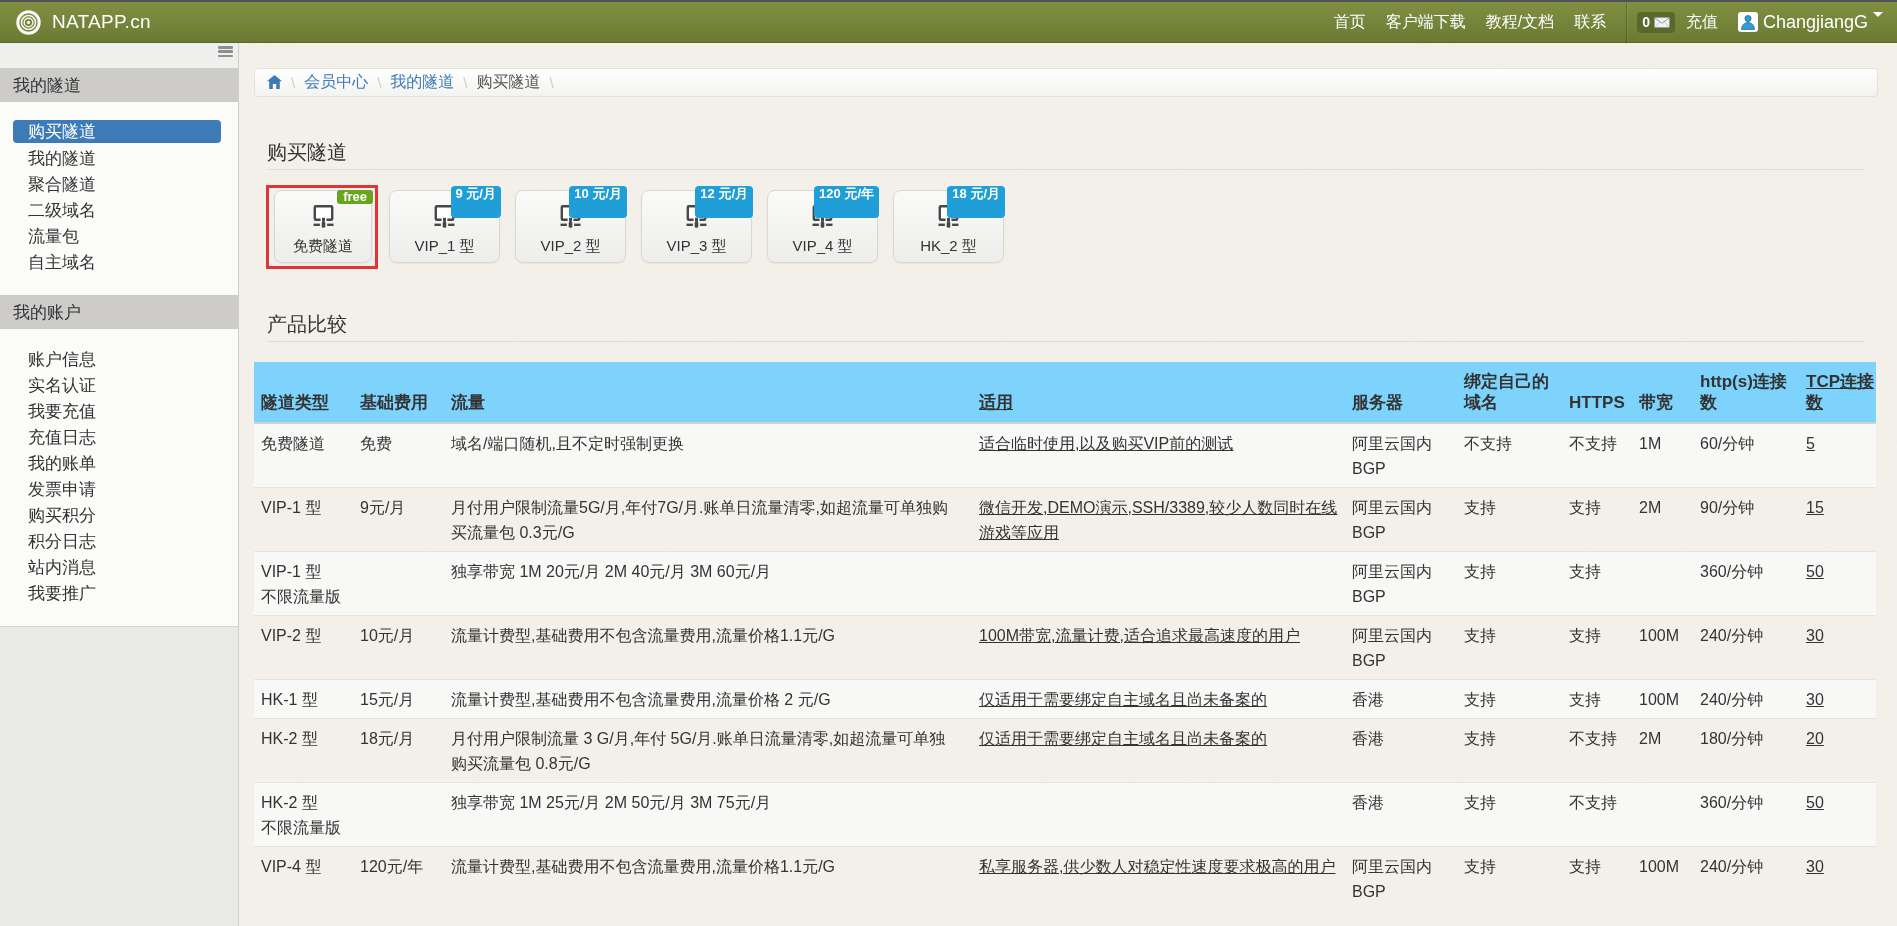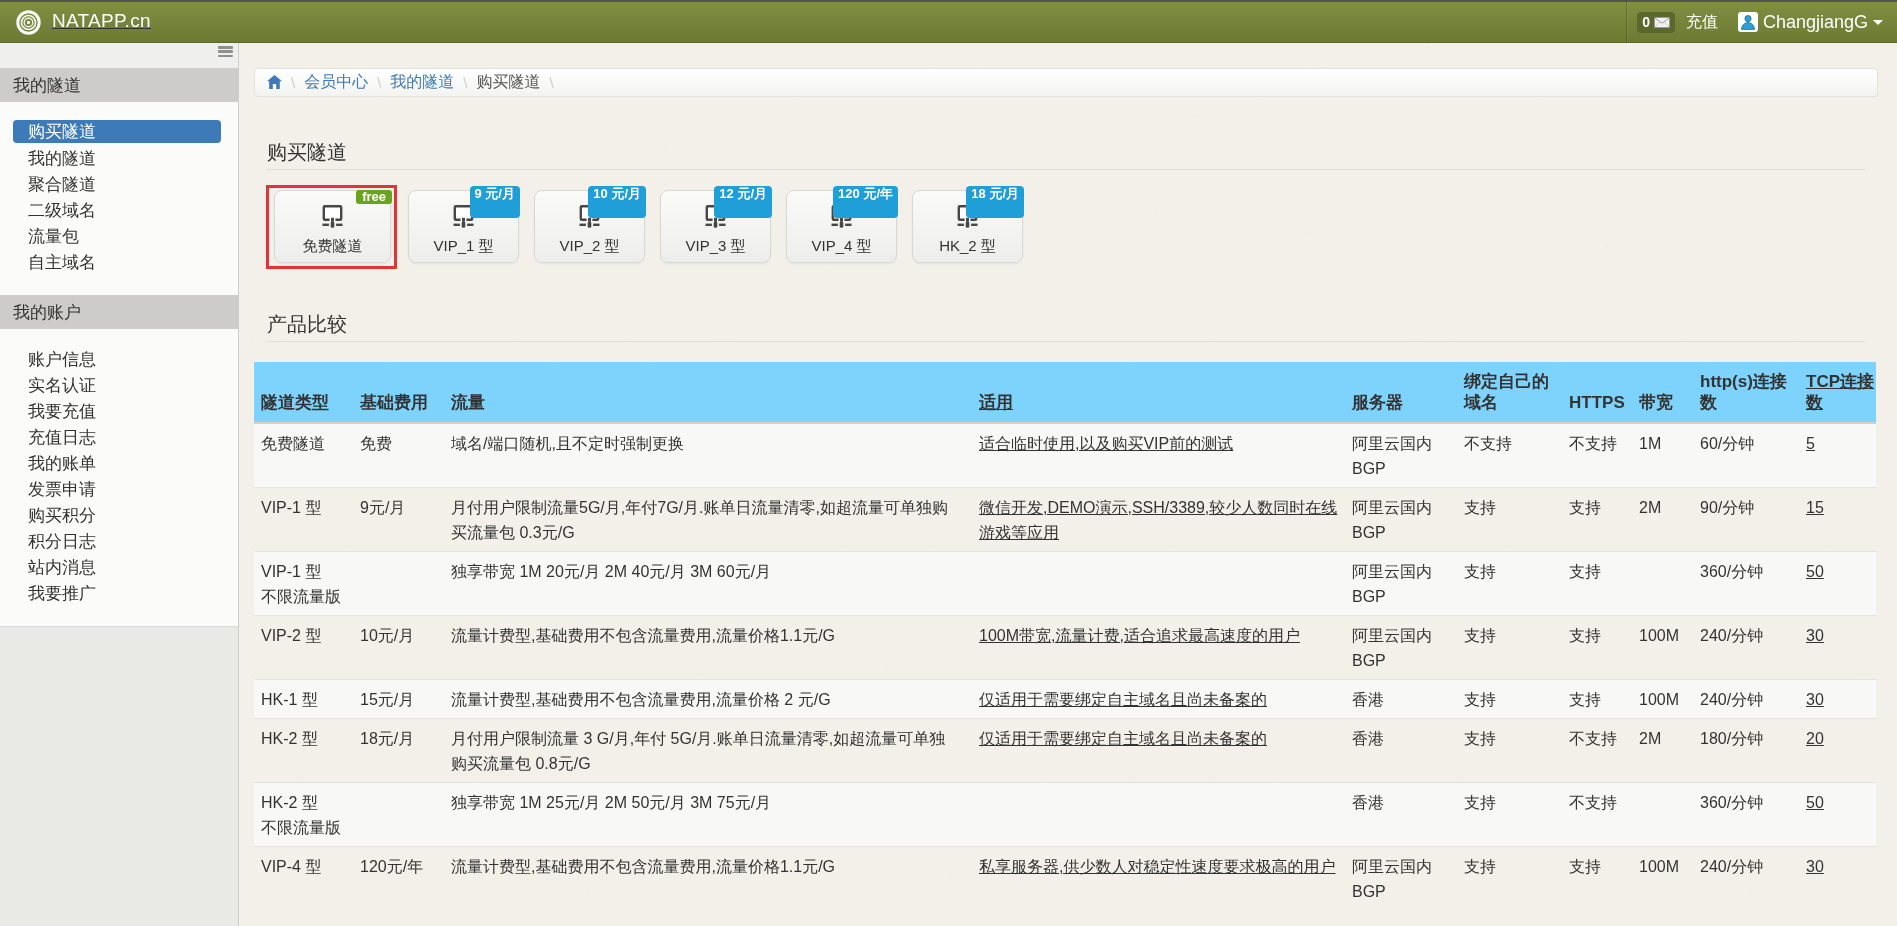--- a/index.html
+++ b/index.html
@@ -18,34 +18,34 @@
   }
   
   .navbar {
     height: 41px;
     background: linear-gradient(180deg, #808f40 0%, #75843a 55%, #6a7a30 100%);
     border-bottom: 1px solid #5a6829;
     display: flex; align-items: center;
     padding: 0 14px 0 16px;
     position: relative; z-index: 5;
   }
-  .brand { display: flex; cursor: pointer; text-decoration: underline; }
+  .brand { display: flex; align-items: center; cursor: pointer; }
   .brand-text { color: #fff; font-size: 19px; font-weight: 300; letter-spacing: 0.3px; margin-left: 11px; }
   .nav-spacer { flex: 1; }
   .nav-links { display: flex; align-items: center; height: 100%; }
   .nav-link { color: #fff; font-size: 16px; text-decoration: none; padding: 0 10px; cursor: pointer; }
   .nav-sep { width: 1px; height: 41px; background: rgba(0,0,0,0.2); box-shadow: 1px 0 0 rgba(255,255,255,0.07); margin: 0 5px 0 10px; }
   .mail-badge {
     display: inline-flex; align-items: center; gap: 4px;
     background: #5a682c; border-radius: 4px;
     height: 21px; padding: 0 5px; margin-left: 5px; cursor: pointer;
   }
   .mail-count { color: #fff; font-size: 14px; font-weight: bold; }
   .recharge { margin-left: 1px; }
-  .user-menu { display: flex; align-items: center; margin-left: 10px; cursor: pointer; }
+  .user-menu { display: flex; margin-left: 10px; cursor: pointer; }
   .avatar {
     width: 20px; height: 20px; background: #fff; border-radius: 3px;
     display: inline-flex; align-items: center; justify-content: center;
   }
   .username { color: #fff; font-size: 18px; margin-left: 5px; }
   .caret {
     width: 0; height: 0; margin-left: 5px;
     border-left: 5px solid transparent; border-right: 5px solid transparent;
     border-top: 5px solid #fff;
   }
@@ -90,21 +90,21 @@
   .bc-sep { color: #cfcfc9; margin: 0 9px; font-size: 15px; }
   .bc-link { color: #3d7ab8; text-decoration: none; cursor: pointer; }
   .bc-current { color: #555; }
   .home-icon { display: inline-flex; margin-top: -2px; cursor: pointer; }
   .sec-title { font-size: 20px; font-weight: 400; color: #333; line-height: 20px; margin: 45px 0 0 13px; }
   hr.rule { border: none; border-top: 1px solid #ddddd5; margin: 7px 13px 0 13px; }
   
   .cards { display: flex; align-items: flex-start; margin: 20px 0 0 20px; }
   .card {
     position: relative;
-    width: 117px; height: 73px; flex: 0 0 111px;
+    width: 98px; height: 73px; flex: 0 0 111px;
     background: linear-gradient(180deg, #fafaf8, #ededeb);
     border: 1px solid #d8d8d3; border-radius: 8px;
     box-shadow: 0 1px 2px rgba(0,0,0,0.05);
     margin-right: 15px;
     display: flex; flex-direction: column; align-items: center;
     padding-top: 14px; cursor: pointer;
   }
   .card-label { font-size: 15px; line-height: 15px; color: #333; margin-top: 10px; white-space: nowrap; }
   .free-wrap {
     border: 3px solid #e23338;
@@ -170,20 +170,26 @@
   <div class="brand">
     <svg class="logo" width="25" height="25" viewBox="0 0 25 25">
         <circle cx="12.5" cy="12.5" r="10.7" fill="none" stroke="#ffffff" stroke-width="3" opacity="0.96"></circle>
         <circle cx="12.5" cy="12.5" r="7" fill="none" stroke="#ffffff" stroke-width="1.7" opacity="0.9"></circle>
         <circle cx="12.5" cy="12.5" r="4.3" fill="none" stroke="#ffffff" stroke-width="1.4" opacity="0.9"></circle>
         <circle cx="12.5" cy="12.5" r="1.7" fill="#ffffff" opacity="0.9"></circle>
       </svg>
     <span class="brand-text">NATAPP.cn</span>
   </div>
   <div class="nav-spacer"></div>
+  <nav class="nav-links">
+    <a class="nav-link">首页</a>
+      <a class="nav-link">客户端下载</a>
+      <a class="nav-link">教程/文档</a>
+      <a class="nav-link">联系</a>
+  </nav>
   <div class="nav-sep"></div>
   <div class="mail-badge">
     <span class="mail-count">0</span>
     <svg width="16" height="11" viewBox="0 0 16 11">
         <rect x="0.5" y="0.5" width="15" height="10" rx="1" fill="#f2f2f2" stroke="#9a9a9a"></rect>
         <path d="M0.8 1 L8 6.2 L15.2 1" fill="none" stroke="#9a9a9a" stroke-width="1"></path>
         <path d="M0.8 10 L5.6 5.4 M15.2 10 L10.4 5.4" fill="none" stroke="#c9c9c9" stroke-width="1"></path>
       </svg>
   </div>
   <a class="nav-link recharge">充值</a>

